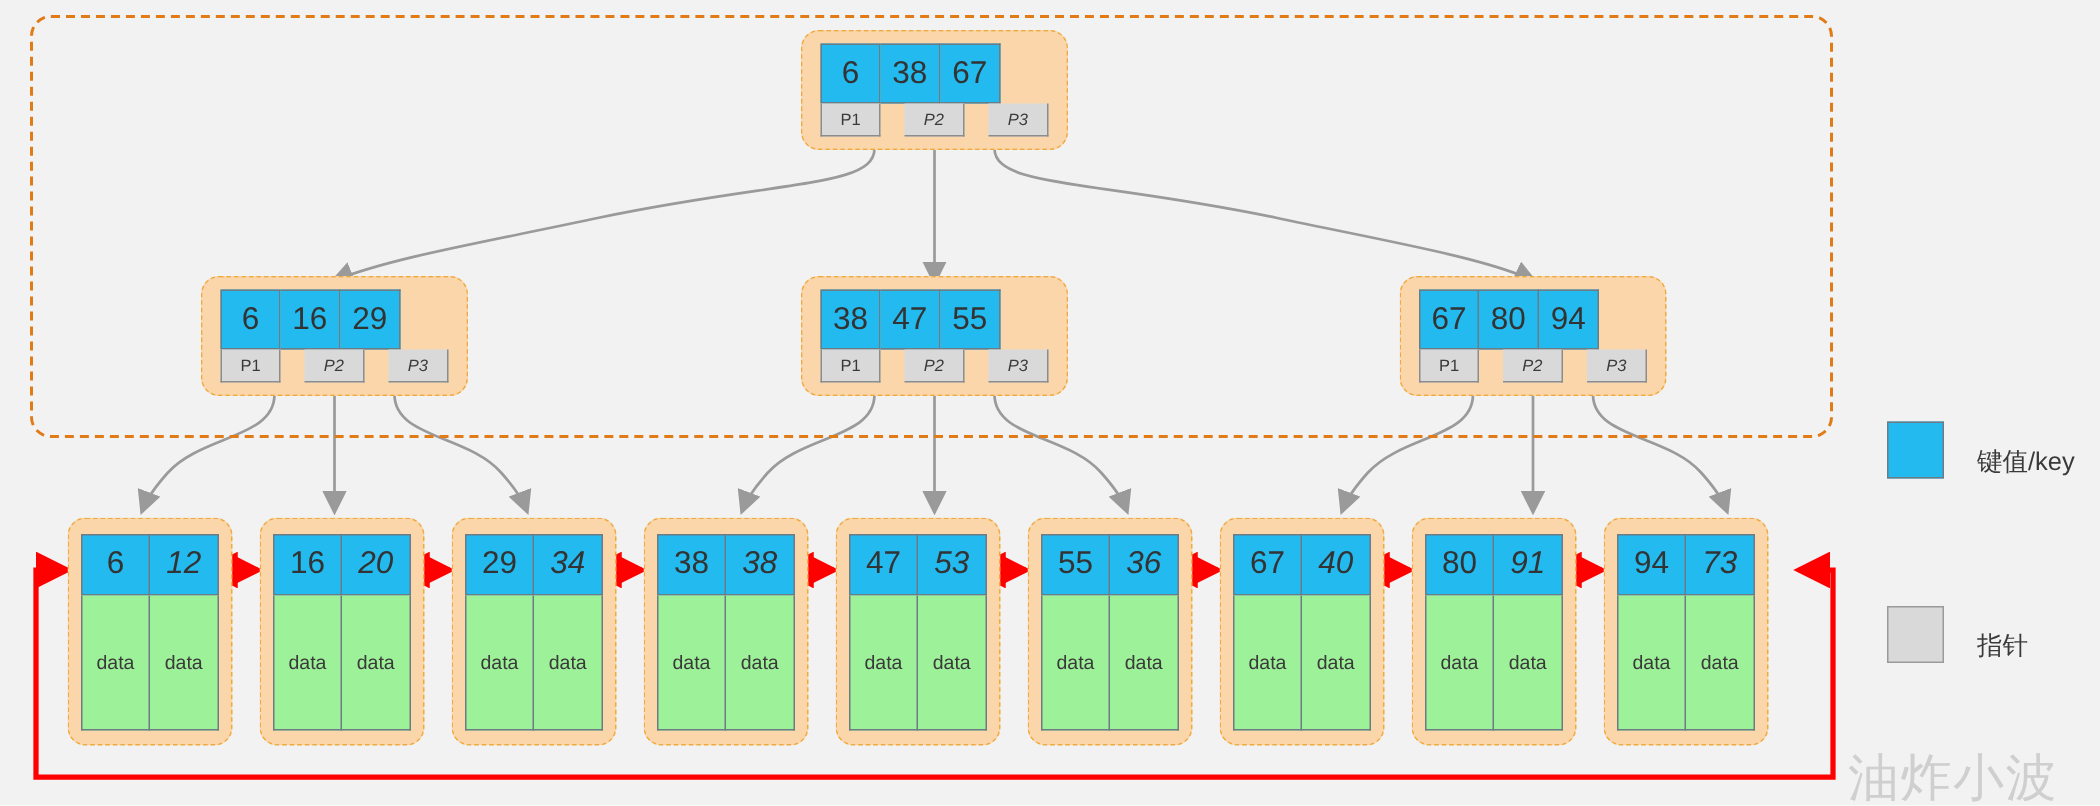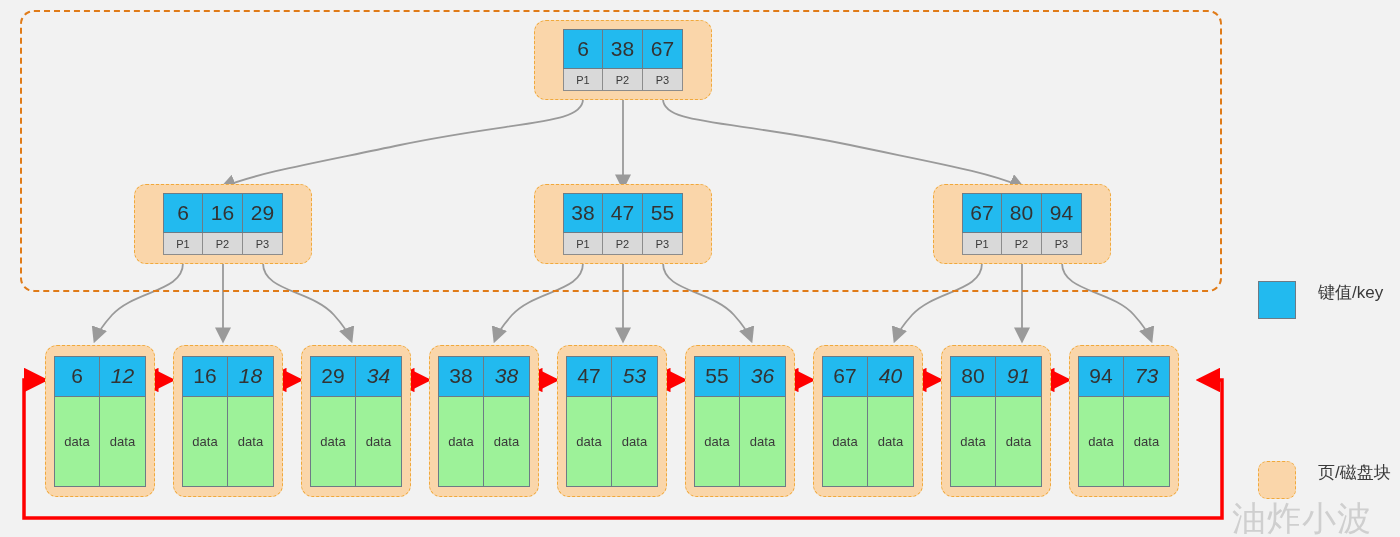--- a/index.html
+++ b/index.html
@@ -51,20 +51,21 @@
   
   .inode {
     display: flex;
     flex-direction: column;
   }
   .inode-keys {
     display: flex;
   }
   .inode-ptrs {
     display: flex;
+    gap: 16px;
   }
   .cell-key {
     width: 40px;
     height: 40px;
     box-sizing: border-box;
     background: #22BAEF;
     border: 1px solid #6D7B85;
     display: flex;
     align-items: center;
     justify-content: center;
@@ -78,21 +79,21 @@
     box-sizing: border-box;
     background: #D9D9D9;
     border: 1px solid #8C8C8C;
     border-top: none;
     display: flex;
     align-items: center;
     justify-content: center;
     font-size: 11px;
     color: #3a3a3a;
   }
-  .cell-ptr + .cell-ptr { border-left: none; }
+  .cell-ptr + .cell-ptr { border-left: none; font-style: italic; }
 
   
   .lnode {
     display: flex;
     flex-direction: column;
   }
   .lnode-keys { display: flex; }
   .lnode-data { display: flex; }
   .leaf-key {
     width: 46px;
@@ -119,21 +120,21 @@
     justify-content: center;
     font-size: 13px;
     color: #3a3a3a;
   }
   .leaf-data + .leaf-data { border-left: none; }
 
   
   .legend-item {
     position: absolute;
     display: flex;
-    align-items: flex-start;
+    align-items: flex-end;
   }
   .legend-swatch {
     width: 38px;
     height: 38px;
     box-sizing: border-box;
     margin-right: 22px;
   }
   .sw-key   { background: #22BAEF; border: 1px solid #6D7B85; }
   .sw-data  { background: #9DF299; border: 1px solid #6D7B85; }
   .sw-ptr   { background: #D9D9D9; border: 1px solid #9A9A9A; }
@@ -287,21 +288,21 @@
         <div class="leaf-data">data</div>
         <div class="leaf-data">data</div>
       </div>
     </div>
   </div>
 
   <div class="page" style="left:173px; top:345px; width:110px; height:152px;">
     <div class="lnode">
       <div class="lnode-keys">
         <div class="leaf-key">16</div>
-        <div class="leaf-key">18</div>
+        <div class="leaf-key">20</div>
       </div>
       <div class="lnode-data">
         <div class="leaf-data">data</div>
         <div class="leaf-data">data</div>
       </div>
     </div>
   </div>
 
   <div class="page" style="left:301px; top:345px; width:110px; height:152px;">
     <div class="lnode">
@@ -393,21 +394,21 @@
       </div>
     </div>
   </div>
 
   <div class="legend-item" style="left:1258px; top:281px;">
     <div class="legend-swatch sw-key"></div>
     <div class="legend-label">键值/key</div>
   </div>
 
 
-
-  <div class="legend-item" style="left:1258px; top:461px;">
-    <div class="legend-swatch sw-page"></div>
-    <div class="legend-label">页/磁盘块</div>
-  </div>
+  <div class="legend-item" style="left:1258px; top:404px;">
+    <div class="legend-swatch sw-ptr"></div>
+    <div class="legend-label">指针</div>
+  </div>
+
 
   <div class="watermark">油炸小波</div>
 
 </div>
 
 </body></html>

